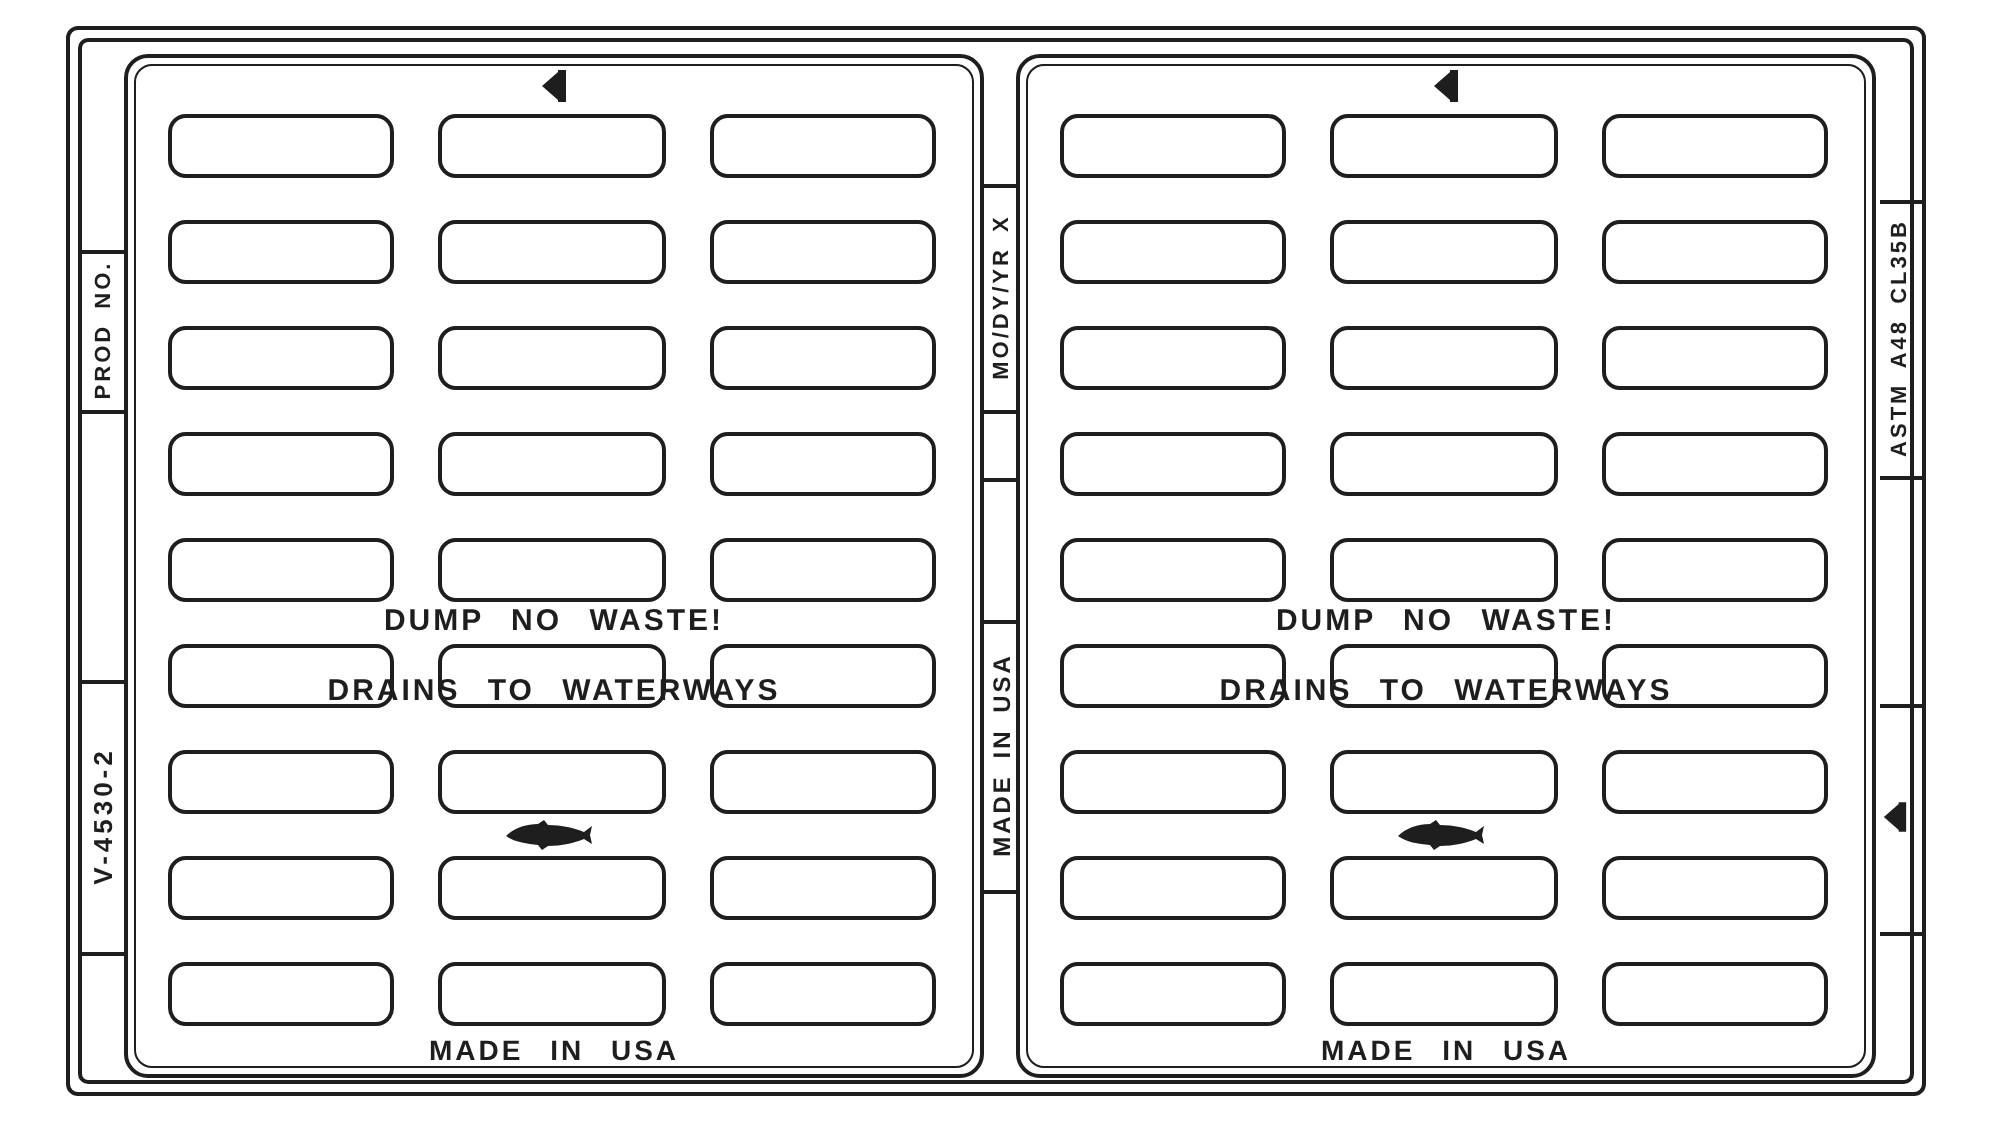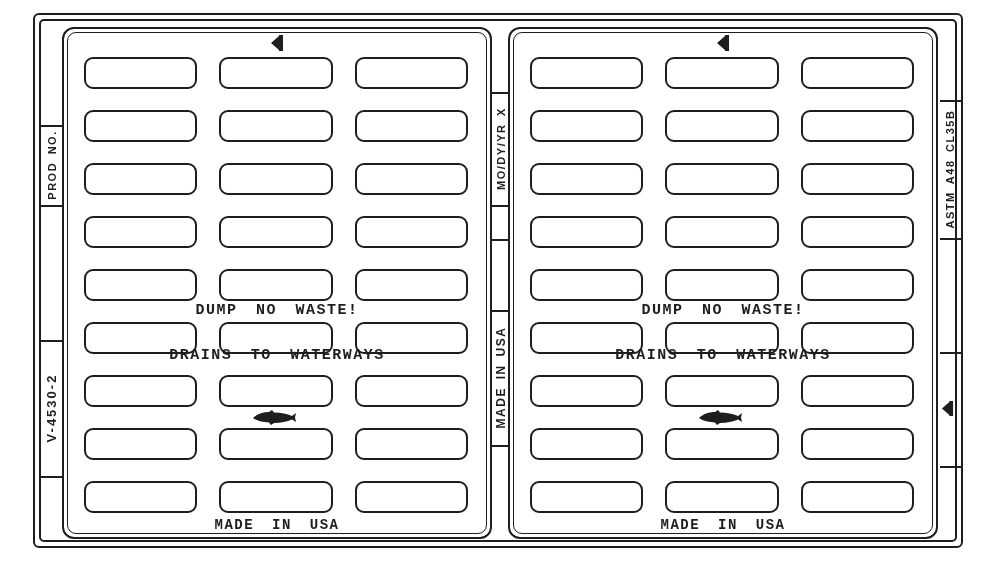--- a/index.html
+++ b/index.html
@@ -14,21 +14,21 @@
     position:absolute; left:33px; top:13px; width:930px; height:535px;
     border:2px solid var(--line); border-radius:6px; box-sizing:border-box;
   }
   .frame-inner {
     position:absolute; left:39px; top:19px; width:918px; height:523px;
     border:2px solid var(--line); border-radius:5px; box-sizing:border-box;
   }
   
   .panel {
     position:absolute; top:27px; width:430px; height:512px;
-    border:2px solid var(--line); border-radius:12px; box-sizing:border-box;font-family:Liberation Mono, monospace;
+    border:2px solid var(--line); border-radius:12px; box-sizing:border-box;
   }
   .panel.left  { left:62px; }
   .panel.right { left:508px; }
   .panel .inner-line {
     position:absolute; left:3px; top:3px; right:3px; bottom:3px;
     border:1.5px solid var(--line); border-radius:9px; pointer-events:none;
   }
   .slot-grid {
     position:absolute; left:20px; top:28px; width:384px;
     display:grid; grid-template-columns:repeat(3,1fr); gap:21px 22px;
@@ -37,21 +37,21 @@
     height:32px; border:2px solid var(--line); border-radius:9px;
     box-sizing:border-box; background:var(--bg);
   }
   
   .emboss {
     position:absolute; left:0; width:100%; text-align:center;
     font-size:15px; line-height:16px; letter-spacing:1.5px; word-spacing:8px;
     font-weight:bold; color:var(--line); white-space:nowrap;
   }
   .emboss.dump   { top:274px; }
-  .emboss.drains { top:319px; }
+  .emboss.drains { top:309px; }
   .emboss.made   { top:488px; font-size:14px; }
   .icon-marker { position:absolute; top:5px; left:50%; margin-left:-7px; }
   .icon-fish   { position:absolute; top:380px; left:50%; margin-left:-26px; }
   
   .rail-text {
     position:absolute; transform:rotate(-90deg); transform-origin:left top;
     text-align:center; font-weight:bold; color:var(--line);
     letter-spacing:1.5px; word-spacing:3px; white-space:nowrap; line-height:16px;
   }
   .tick { position:absolute; height:2px; background:var(--line); }

